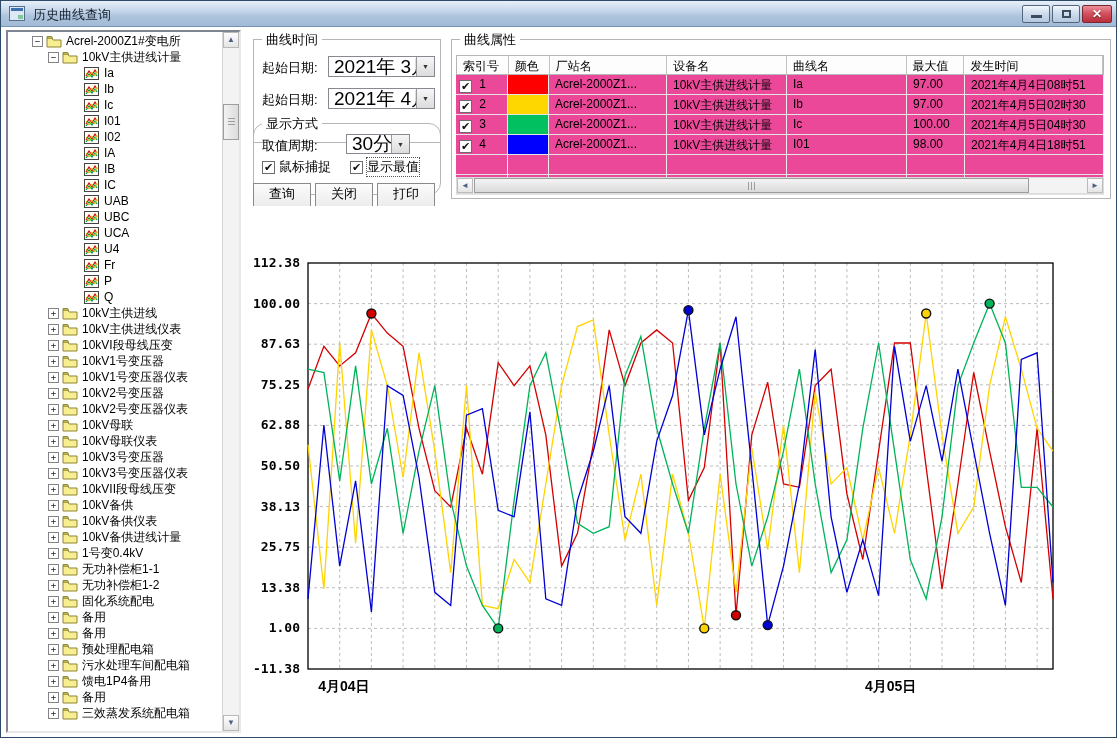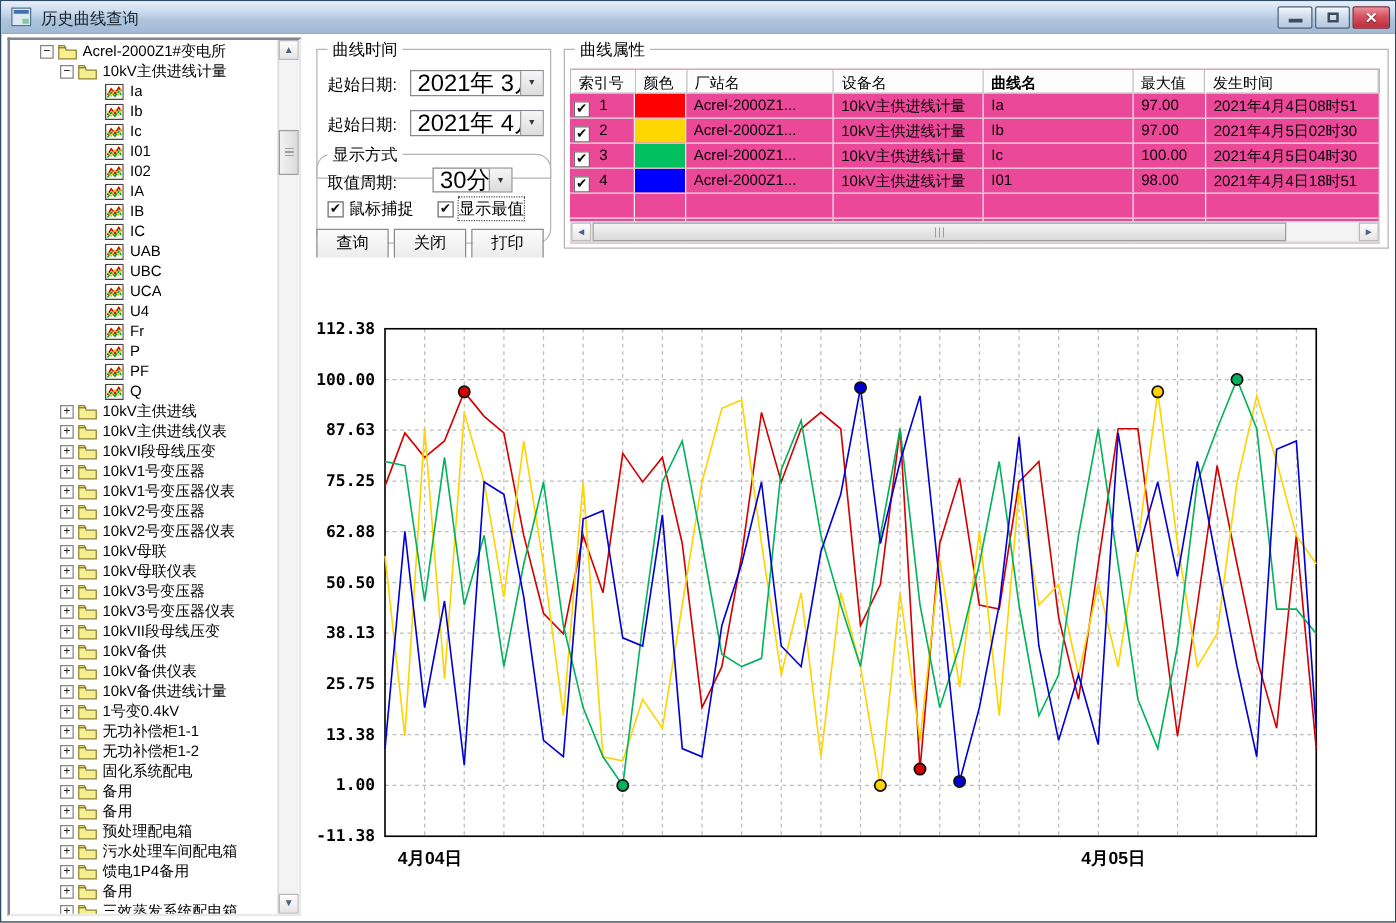--- a/index.html
+++ b/index.html
@@ -264,31 +264,20 @@
         </div>
         <div class="trow" style="padding-left: 76px;">
           <span class="tree-icon">
             <svg width="15" height="13" viewBox="0 0 15 13">
               <rect x="0.5" y="0.5" width="14" height="12" fill="#fffef2" stroke="#444"></rect>
               <polyline points="2,9 5,4 8,8 11,3 13,6" fill="none" stroke="#d40000" stroke-width="1.2"></polyline>
               <polyline points="2,11 5,7 8,10 11,6 13,9" fill="none" stroke="#00a050" stroke-width="1.2"></polyline>
               <polyline points="2,6 5,10 8,5 11,9 13,4" fill="none" stroke="#e8c400" stroke-width="1"></polyline>
             </svg>
           </span>
-          <span class="label">PF</span>
-        </div>
-        <div class="trow" style="padding-left: 76px;">
-          <span class="tree-icon">
-            <svg width="15" height="13" viewBox="0 0 15 13">
-              <rect x="0.5" y="0.5" width="14" height="12" fill="#fffef2" stroke="#444"></rect>
-              <polyline points="2,9 5,4 8,8 11,3 13,6" fill="none" stroke="#d40000" stroke-width="1.2"></polyline>
-              <polyline points="2,11 5,7 8,10 11,6 13,9" fill="none" stroke="#00a050" stroke-width="1.2"></polyline>
-              <polyline points="2,6 5,10 8,5 11,9 13,4" fill="none" stroke="#e8c400" stroke-width="1"></polyline>
-            </svg>
-          </span>
           <span class="label">Q</span>
         </div>
         <div class="trow" style="padding-left: 40px;">
           <span class="expand-box">+</span>
           <span class="tree-icon">
             <svg width="16" height="13" viewBox="0 0 16 13">
               <path d="M1 3 h5 l1 2 h8 v7 h-14 z" fill="#f7ef8f" stroke="#8f8430"></path>
               <path d="M1 3 v-1.5 h4.5 l1 1.5 z" fill="#f7ef8f" stroke="#8f8430"></path>
             </svg>
           </span>
@@ -591,21 +580,21 @@
 
   <div class="groupbox" style="left:450px;top:38px;width:660px;height:160px;">
     <span class="gb-legend">曲线属性</span>
   </div>
   <div class="grid">
     <div class="grid-header" id="grid-header">
         <div class="gh-cell" style="width: 52px;">索引号</div>
         <div class="gh-cell" style="width: 41px;">颜色</div>
         <div class="gh-cell" style="width: 118px; font-family: Liberation Mono, monospace;">厂站名</div>
         <div class="gh-cell" style="width: 120px;">设备名</div>
-        <div class="gh-cell" style="width: 120px; font-weight: bold;">曲线名</div>
+        <div class="gh-cell" style="width: 120px;">曲线名</div>
         <div class="gh-cell" style="width: 58px;">最大值</div>
         <div class="gh-cell" style="width: 139px;">发生时间</div>
       </div>
     <div id="grid-body">
         <div class="grid-row">
           <div class="gr-cell" style="width: 52px; padding: 2px 0px 0px 3px;"><span class="cbx">✔</span> 1</div>
           <div class="gr-cell" style="width: 41px; padding: 0px;">
             <div class="swatch" style="background: rgb(255, 0, 0);"></div>
           </div>
           <div class="gr-cell" style="width: 118px;">Acrel-2000Z1...</div>

